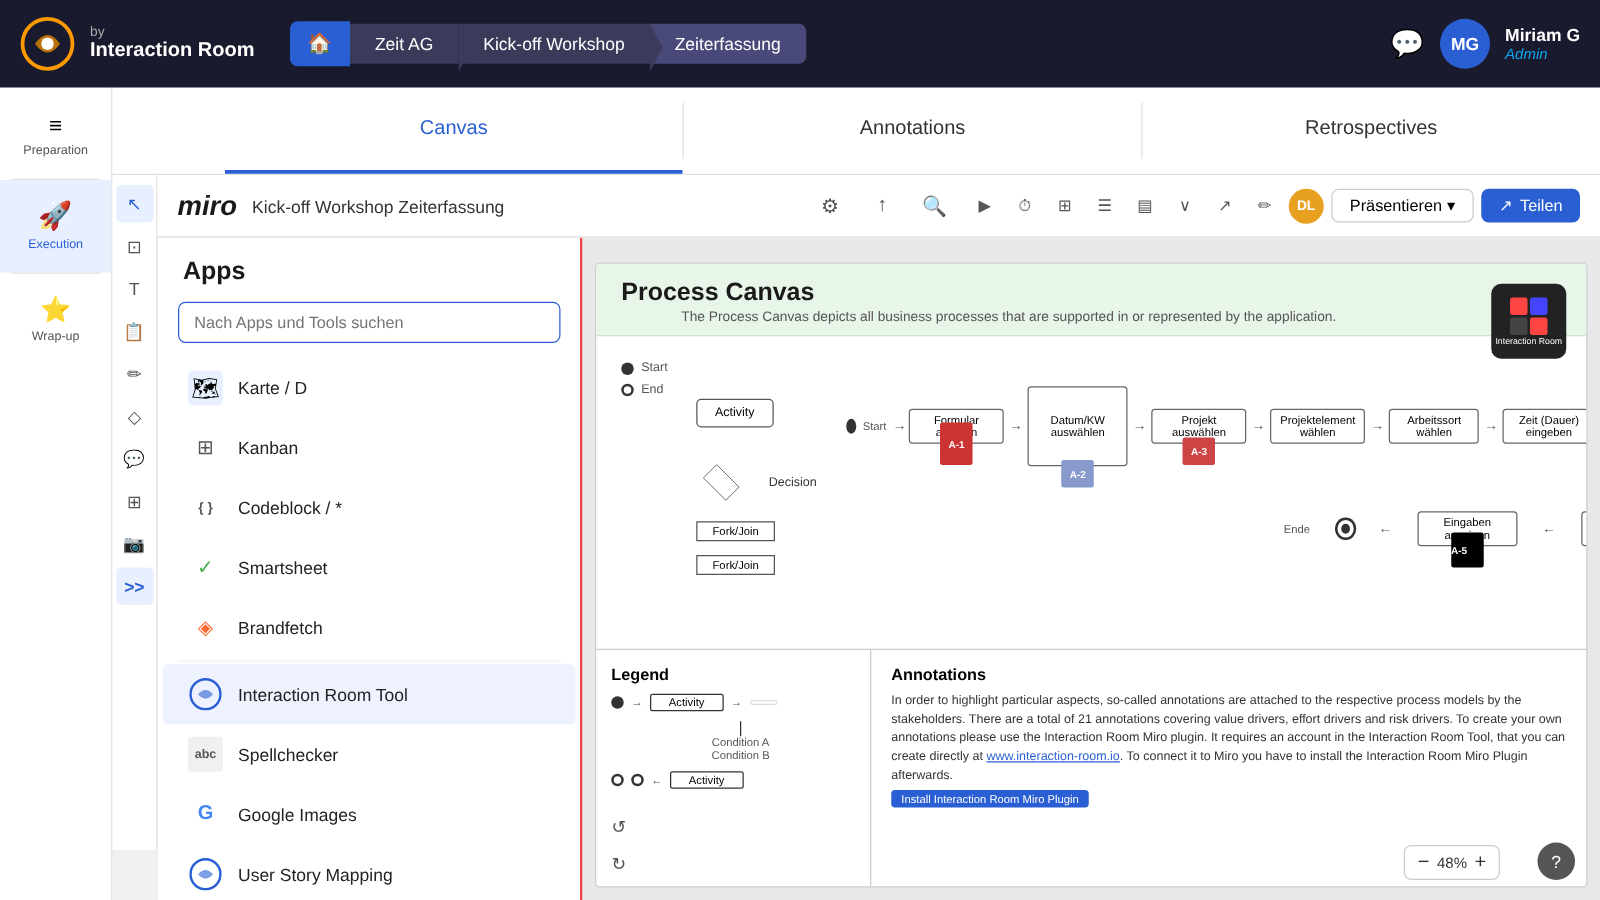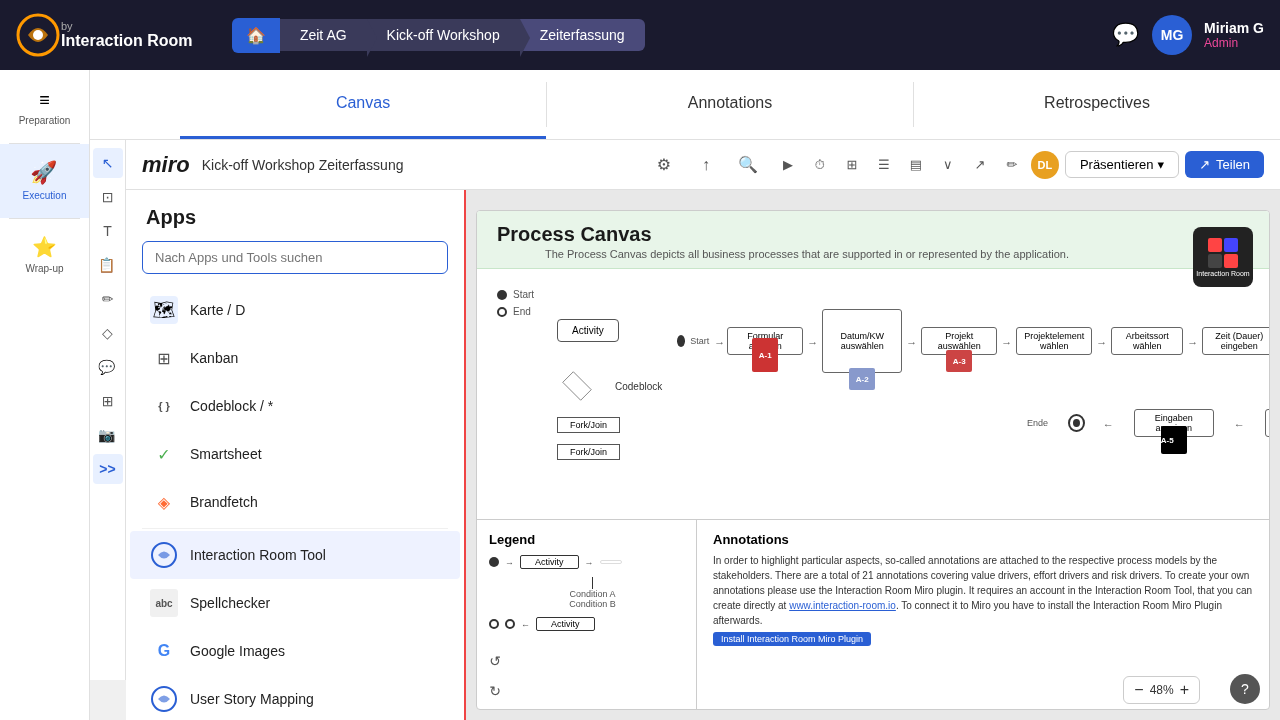--- a/index.html
+++ b/index.html
@@ -12,21 +12,21 @@
       display: flex;
       align-items: center;
       padding: 0 16px;
       gap: 16px;
       position: relative;
       z-index: 100;
     }
     .logo-area {
       display: flex;
       align-items: center;
-      gap: 1px;
+      gap: 12px;
       min-width: 200px;
     }
     .logo-icon {
       width: 44px;
       height: 44px;
     }
     .logo-text-area {
       display: flex;
       flex-direction: column;
     }
@@ -100,21 +100,21 @@
       justify-content: center;
       color: white;
       font-weight: 700;
       font-size: 14px;
     }
     .user-info {
       display: flex;
       flex-direction: column;
     }
     .user-name { color: white; font-size: 14px; font-weight: 600; }
-    .user-role { color: #ec4899; font-size: 12px; }
+    .user-role { color: #0ea5e9; font-size: 12px; font-style: italic; }
 
     
     .left-sidebar {
       position: absolute;
       left: 0;
       top: 70px;
       width: 90px;
       height: 650px;
       background: white;
       display: flex;
@@ -714,21 +714,21 @@
           <span>End</span>
         </div>
       </div>
 
       <div style="position:absolute; left:80px; top:50px;">
         <div style="border:1.5px solid #555;border-radius:4px;padding:5px 14px;font-size:10px;background:white;text-align:center;">Activity</div>
       </div>
 
       <div style="position:absolute; left:80px; top:105px; display:flex; align-items:center; gap:6px;">
         <div style="width:40px;height:24px;background:white;border:1.5px solid #555;transform:rotate(45deg) scale(0.65);display:inline-block;"></div>
-        <span style="font-size:10px;color:#333;margin-left:12px;">Codeblock</span>
+        <span style="font-size:10px;color:#333;margin-left:12px;">Decision</span>
       </div>
 
       <div style="position:absolute; left:80px; top:148px;">
         <div style="border:1.5px solid #555;padding:2px 12px;font-size:9px;background:white;text-align:center;">Fork/Join</div>
       </div>
       <div style="position:absolute; left:80px; top:175px;">
         <div style="border:1.5px solid #555;padding:2px 12px;font-size:9px;background:white;text-align:center;">Fork/Join</div>
       </div>
 
       <div style="position:absolute; top:40px; left:200px; display:flex; align-items:center; gap:2px;">

